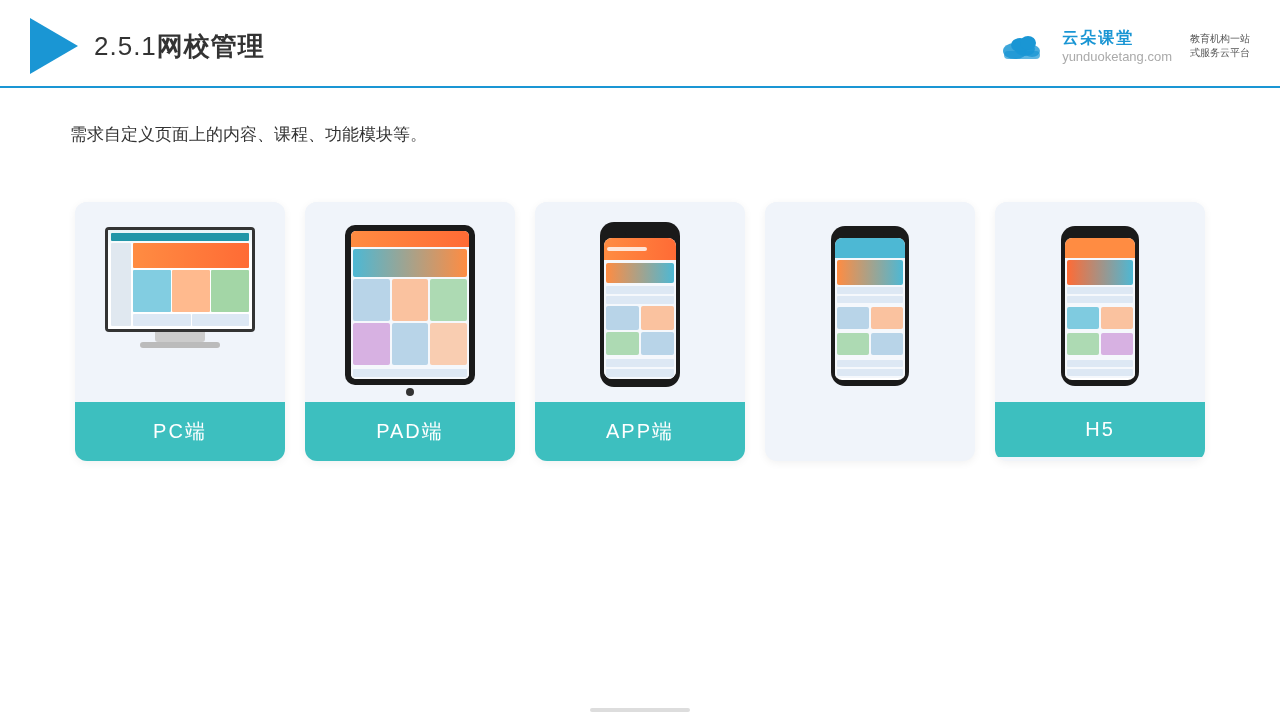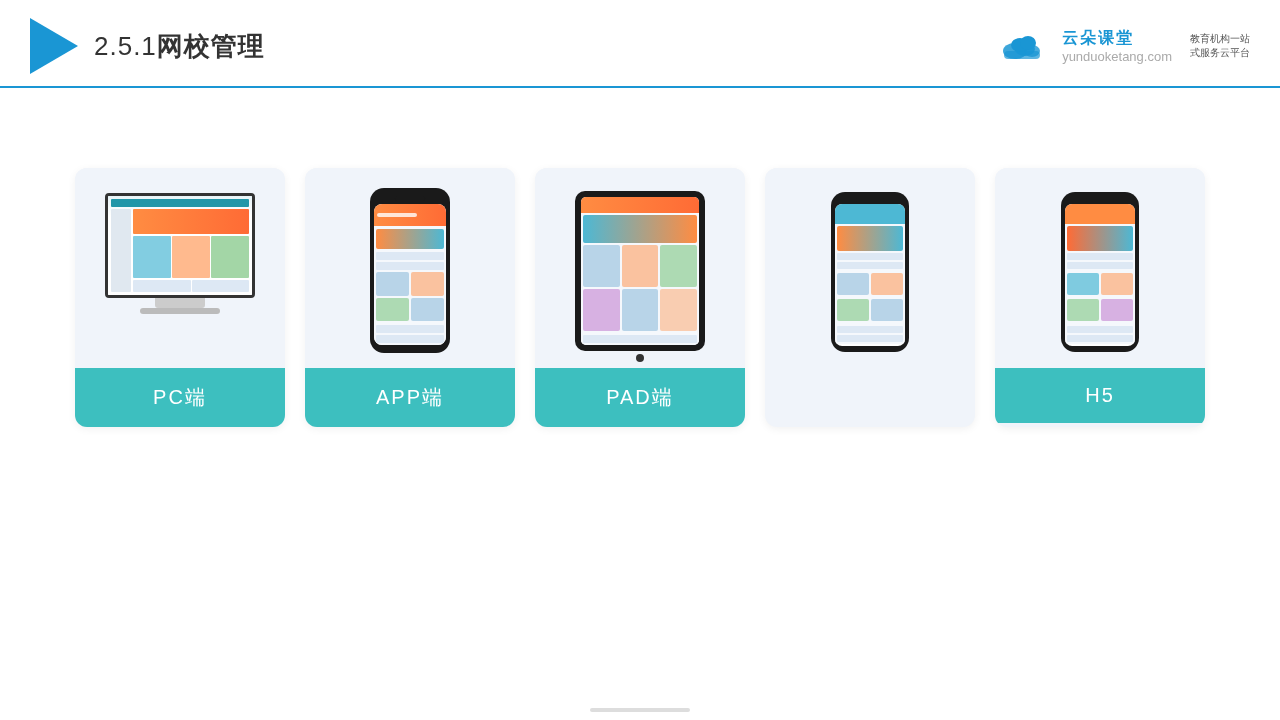--- a/index.html
+++ b/index.html
@@ -432,20 +432,21 @@
       <div>
         <div class="logo-text-main">云朵课堂</div>
         <div class="logo-url">yunduoketang.com</div>
       </div>
       <div class="logo-tagline">教育机构一站<br>式服务云平台</div>
     </div>
   </div>
 </div>
 
 <div class="description">
+  <div>需求自定义页面上的内容、课程、功能模块等。</div>
 </div>
 
 <div class="cards-container">
 
   <div class="card">
     <div class="card-image-area">
       <div class="device-monitor">
         <div class="monitor-screen">
           <div class="monitor-screen-inner">
             <div class="monitor-nav"></div>
@@ -468,20 +469,46 @@
         </div>
         <div class="monitor-stand"></div>
         <div class="monitor-base"></div>
       </div>
     </div>
     <div class="card-label">PC端</div>
   </div>
 
   <div class="card">
     <div class="card-image-area">
+      <div class="device-tablet">
+        <div class="tablet-outer">
+          <div class="tablet-screen">
+            <div class="tablet-header"></div>
+            <div class="tablet-body">
+              <div class="tablet-banner"></div>
+              <div class="tablet-grid">
+                <div class="tablet-item"></div>
+                <div class="tablet-item" style="background:#ff8c42;opacity:0.5"></div>
+                <div class="tablet-item" style="background:#66bb6a;opacity:0.5"></div>
+                <div class="tablet-item" style="background:#ab47bc;opacity:0.4"></div>
+                <div class="tablet-item"></div>
+                <div class="tablet-item" style="background:#ff8c42;opacity:0.4"></div>
+              </div>
+              <div style="height:8px;background:#dde8f4;border-radius:1px;margin-top:2px"></div>
+            </div>
+          </div>
+        </div>
+        <div class="tablet-home"></div>
+      </div>
+    </div>
+    <div class="card-label">PAD端</div>
+  </div>
+
+  <div class="card">
+    <div class="card-image-area">
       <div class="device-phone">
         <div class="phone-outer">
           <div class="phone-notch"></div>
           <div class="phone-screen">
             <div class="phone-screen-header">
               <div class="phone-screen-header-text"></div>
             </div>
             <div class="phone-screen-body">
               <div class="phone-row-orange"></div>
               <div class="phone-row"></div>
@@ -497,46 +524,20 @@
             </div>
           </div>
         </div>
       </div>
     </div>
     <div class="card-label">APP端</div>
   </div>
 
   <div class="card">
     <div class="card-image-area">
-      <div class="device-tablet">
-        <div class="tablet-outer">
-          <div class="tablet-screen">
-            <div class="tablet-header"></div>
-            <div class="tablet-body">
-              <div class="tablet-banner"></div>
-              <div class="tablet-grid">
-                <div class="tablet-item"></div>
-                <div class="tablet-item" style="background:#ff8c42;opacity:0.5"></div>
-                <div class="tablet-item" style="background:#66bb6a;opacity:0.5"></div>
-                <div class="tablet-item" style="background:#ab47bc;opacity:0.4"></div>
-                <div class="tablet-item"></div>
-                <div class="tablet-item" style="background:#ff8c42;opacity:0.4"></div>
-              </div>
-              <div style="height:8px;background:#dde8f4;border-radius:1px;margin-top:2px"></div>
-            </div>
-          </div>
-        </div>
-        <div class="tablet-home"></div>
-      </div>
-    </div>
-    <div class="card-label">PAD端</div>
-  </div>
-
-  <div class="card">
-    <div class="card-image-area">
       <div class="device-mini-phone">
         <div class="mini-phone-outer">
           <div class="mini-phone-notch"></div>
           <div class="mini-phone-screen">
             <div class="mini-header"></div>
             <div class="mini-body">
               <div class="mini-banner"></div>
               <div class="mini-row"></div>
               <div class="mini-row"></div>
               <div class="mini-grid">

